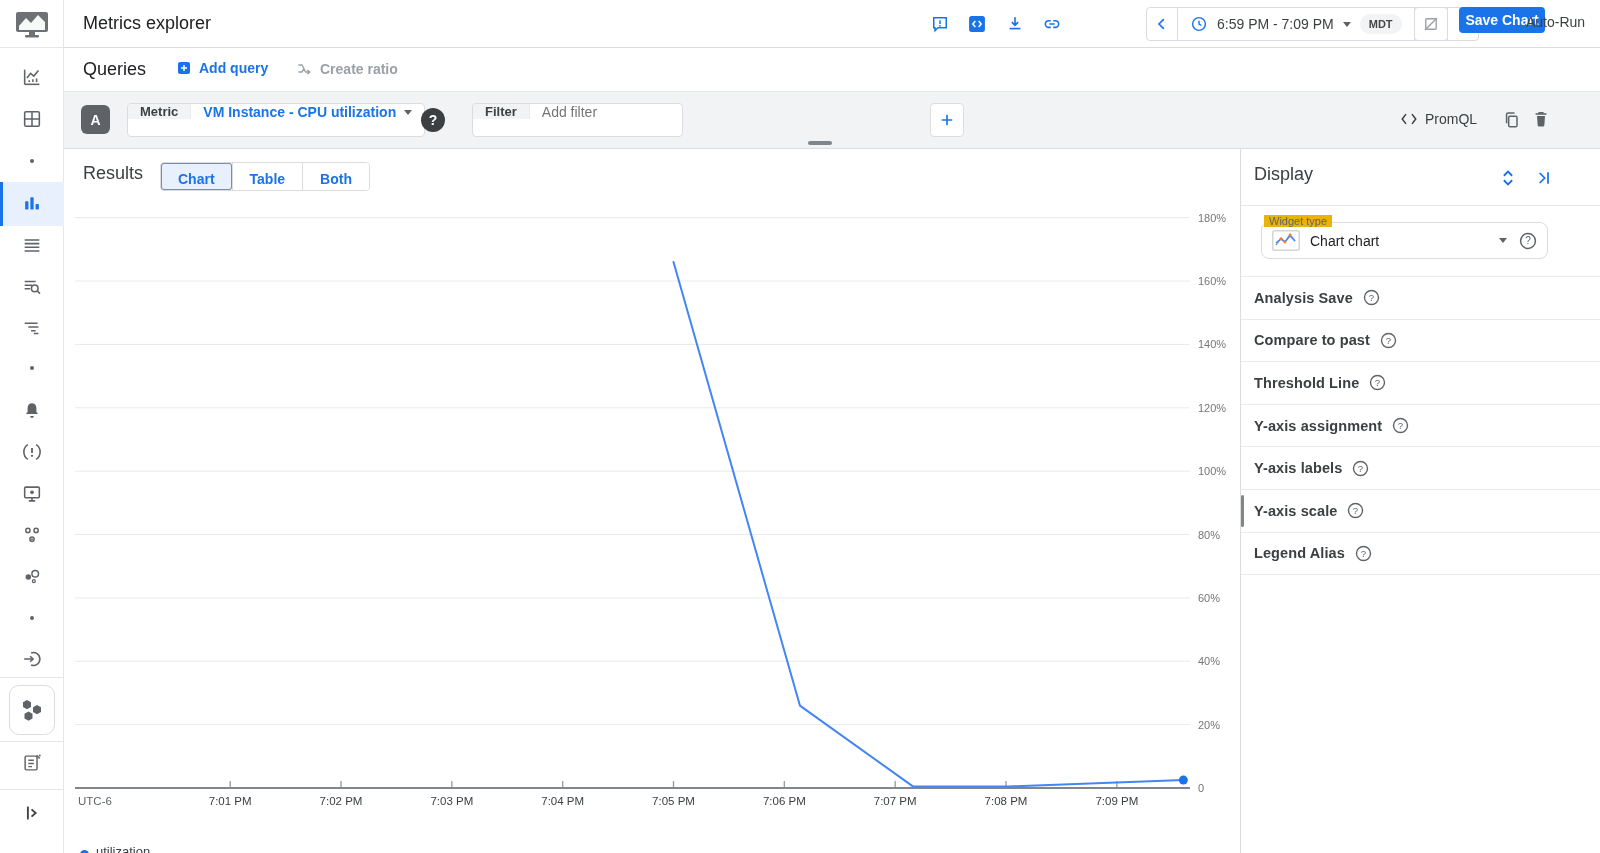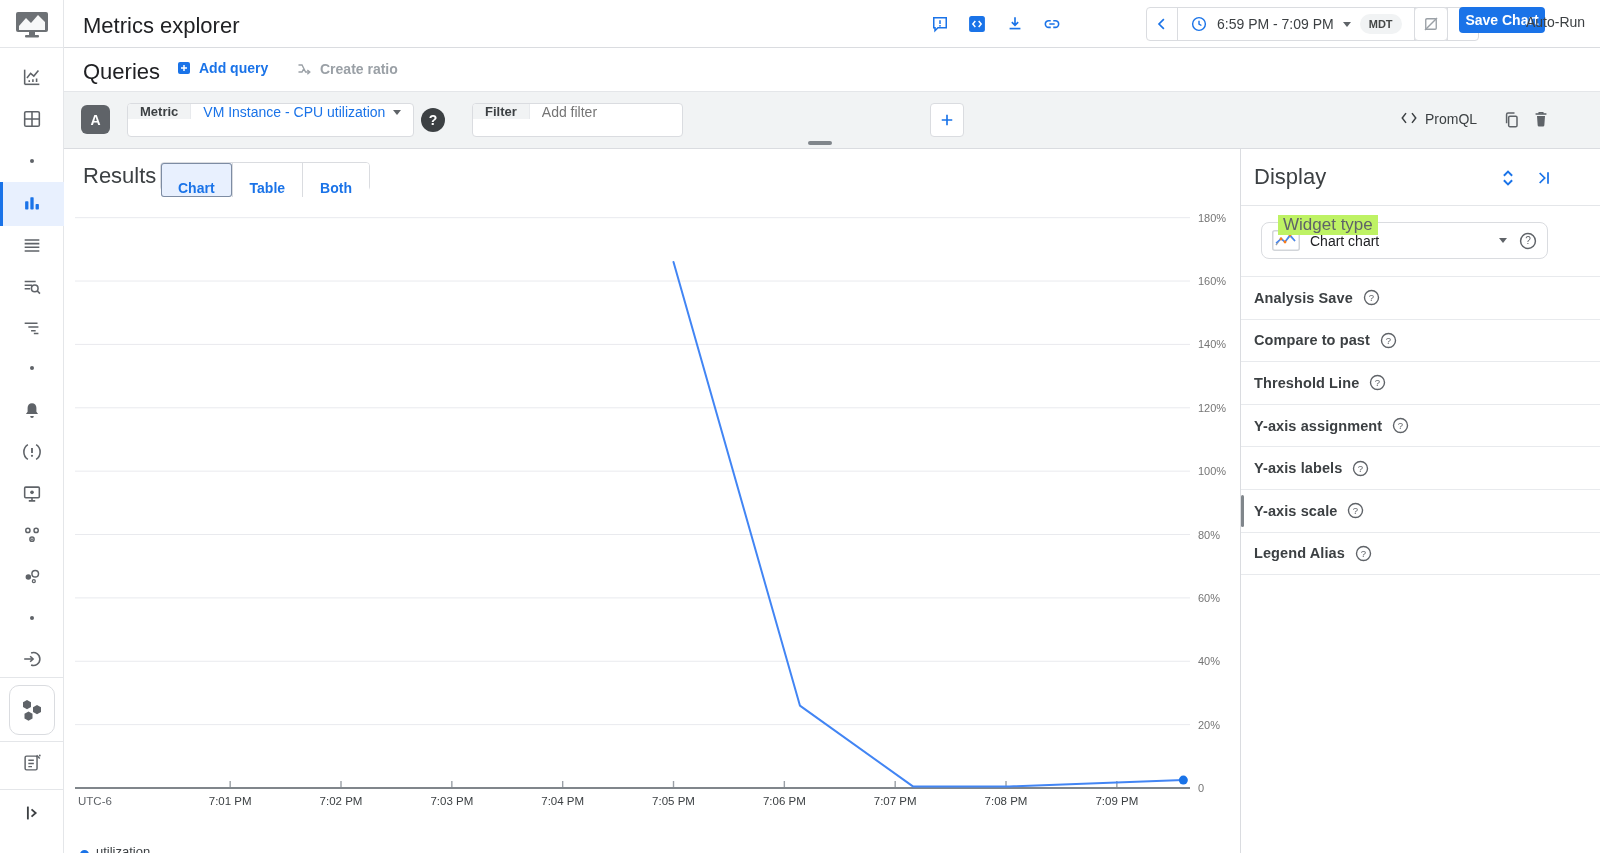--- a/index.html
+++ b/index.html
@@ -10,21 +10,21 @@
   svg{display:block}
   
   #sidebar{position:absolute;left:0;top:0;width:64px;height:853px;background:#fff;border-right:1px solid #e4e6e9}
   .side-ic{position:absolute;left:21px;width:22px;height:22px}
   .side-dot{position:absolute;left:30px;width:4px;height:4px;border-radius:50%;background:#5f6368}
   #side-sel{position:absolute;left:0;top:182px;width:64px;height:44px;background:#e8f0fe}
   #side-sel-bar{position:absolute;left:0;top:182px;width:3px;height:44px;background:#1a73e8}
   #side-box{position:absolute;left:9px;top:685px;width:46px;height:50px;border:1px solid #dadce0;border-radius:10px;
             display:flex;align-items:center;justify-content:center}
   
-  .title18{font-size:22px;color:#3c4043}
+  .title18{font-size:18px;color:#3c4043}
   .blue-btn{background:#1a73e8;color:#fff;border:none;border-radius:4px;font-size:14px;font-weight:bold;
             display:flex;align-items:center;justify-content:center;cursor:pointer;font-family:"Liberation Sans",sans-serif}
   .box-btn{border:1px solid #dadce0;border-radius:4px;background:#fff;display:flex;align-items:center;justify-content:center}
   #timegroup{position:absolute;left:1082px;top:7px;height:34px;border:1px solid #dadce0;border-radius:4px;
              display:flex;align-items:stretch;background:#fff}
   .tg-seg{display:flex;align-items:center;justify-content:center}
   .tg-sep{width:1px;background:#dadce0}
   .chip{background:#f1f3f4;border-radius:11px;font-size:11px;color:#444746;padding:4px 9px;font-weight:bold}
   
   .link-blue{color:#1a73e8;font-weight:bold;font-size:14px}
@@ -36,30 +36,30 @@
   
   #qstrip{position:absolute;left:64px;top:92px;width:1536px;height:57px;background:#f1f3f4;border-bottom:1px solid #dadce0}
   .qgroup{position:absolute;top:11px;height:34px;display:flex;align-items:flex-start;background:#fff;
           border:1px solid #dadce0;border-radius:4px;overflow:hidden}
   .qlabel{background:#f1f3f4;display:flex;align-items:center;padding:0 12px;font-size:13px;font-weight:bold;
           color:#3c4043;border-right:1px solid #e8eaed;white-space:nowrap}
   .qval{display:flex;align-items:center;padding:0 12px;gap:8px;white-space:nowrap}
   .caret{width:0;height:0;border-left:4.5px solid transparent;border-right:4.5px solid transparent;border-top:5px solid #5f6368}
   
   #tabs{position:absolute;left:160px;top:162px;height:29px;display:flex;border:1px solid #dadce0;border-radius:4px;background:#fff}
-  .tab{border:none;background:#fff;color:#1a73e8;font-size:14px;font-weight:bold;padding:17px 17px;cursor:pointer;
+  .tab{border:none;background:#fff;color:#1a73e8;font-size:14px;font-weight:bold;padding:8px 17px;cursor:pointer;
        border-left:1px solid #dadce0;font-family:"Liberation Sans",sans-serif}
   .tab:first-child{border-left:none;border-radius:3px 0 0 3px}
   .tab:last-child{border-radius:0 3px 3px 0}
   .tab.active{background:#e8f0fe;box-shadow:inset 0 0 0 1px #7d8ca3;border-radius:3px}
   
   #dpanel{position:absolute;left:1240px;top:149px;width:424px;height:704px;background:#fff;border-left:1px solid #dadce0}
   #wfield{position:absolute;left:20px;top:73px;width:287px;height:37px;border:1px solid #dadce0;border-radius:8px;
           display:flex;align-items:center;padding:0 10px;gap:10px}
-  #wlabel{position:absolute;left:16px;top:-8px;background:#bef264;padding:0 5px;font-size:17px;color:#5f6368}
+  #wlabel{position:absolute;left:2px;top:-8px;background:#eab308;padding:0 5px;font-size:11px;color:#5f6368}
   .acc-row{display:flex;align-items:center;height:42.6px;padding:0 15px 0 13px;border-bottom:1px solid #e8eaed;cursor:pointer}
   .acc-label{font-size:14.5px;font-weight:bold;color:#3c4043;letter-spacing:.1px}
   .help-o{margin-left:10px}
   #acc-wrap{position:absolute;left:0;top:127px;width:100%;border-top:1px solid #e8eaed}
   
   #legend{position:absolute;left:80px;top:844px;display:flex;align-items:flex-end;gap:7px}
 </style>
 </head>
 <body>
 
@@ -243,42 +243,42 @@
     <path d="M7.5 16.5l4.5-4.5 4.5 4.5" fill="none" stroke="#1a73e8" stroke-width="2.2"></path>
   </svg>
 </div>
 
 <div id="qstrip">
   <div class="abs" style="left:17px;top:13px;width:29px;height:29px;background:#5f6368;border-radius:6px;color:#fff;font-weight:bold;display:flex;align-items:center;justify-content:center">A</div>
 
   <div class="qgroup" style="left:63px">
     <div class="qlabel">Metric</div>
     <div class="qval">
-      <span style="color:#1a73e8;font-weight:normal">VM Instance - CPU utilization</span>
+      <span style="color:#1a73e8;font-weight:bold">VM Instance - CPU utilization</span>
       <span class="caret"></span>
     </div>
   </div>
 
   <div class="abs" style="left:357px;top:16px;width:24px;height:24px;border-radius:50%;background:#3c4043;color:#fff;font-weight:bold;font-size:14px;display:flex;align-items:center;justify-content:center">?</div>
 
   <div class="qgroup" style="left:408px">
     <div class="qlabel">Filter</div>
     <div class="qval" style="padding-right:0">
       <input style="border: none; outline: none; width: 140px; font-size: 14px; font-family: &quot;Liberation Sans&quot;, sans-serif; color: rgb(32, 33, 36); background: transparent;" placeholder="Add filter">
     </div>
   </div>
 
 
   <div class="box-btn abs" style="left:866px;top:11px;width:34px;height:34px">
     <svg width="18" height="18" viewBox="0 0 24 24">
       <path d="M12 5v14M5 12h14" stroke="#1a73e8" stroke-width="2.2"></path>
       </svg>
   </div>
 
-  <div class="abs" style="left:1336px;top:19px;display:flex;gap:7px;cursor:pointer">
+  <div class="abs" style="left:1336px;top:19px;display:flex;align-items:center;gap:7px;cursor:pointer">
     <svg width="18" height="14" viewBox="0 0 24 18">
       <path d="M8 2.5L3 9l5 6.5M16 2.5L21 9l-5 6.5" fill="none" stroke="#3c4043" stroke-width="2"></path>
       </svg>
     <span style="color:#3c4043">PromQL</span>
   </div>
   <svg class="abs" style="left:1438px;top:18px" width="20" height="20" viewBox="0 0 24 24">
     <rect x="8" y="7.5" width="10" height="12.5" rx="1.5" fill="none" stroke="#5f6368" stroke-width="1.8"></rect>
     <path d="M5.5 16V5.5A1.8 1.8 0 017.3 3.7H15" fill="none" stroke="#5f6368" stroke-width="1.8"></path>
   </svg>
   <svg class="abs" style="left:1467px;top:17px" width="20" height="20" viewBox="0 0 24 24">

